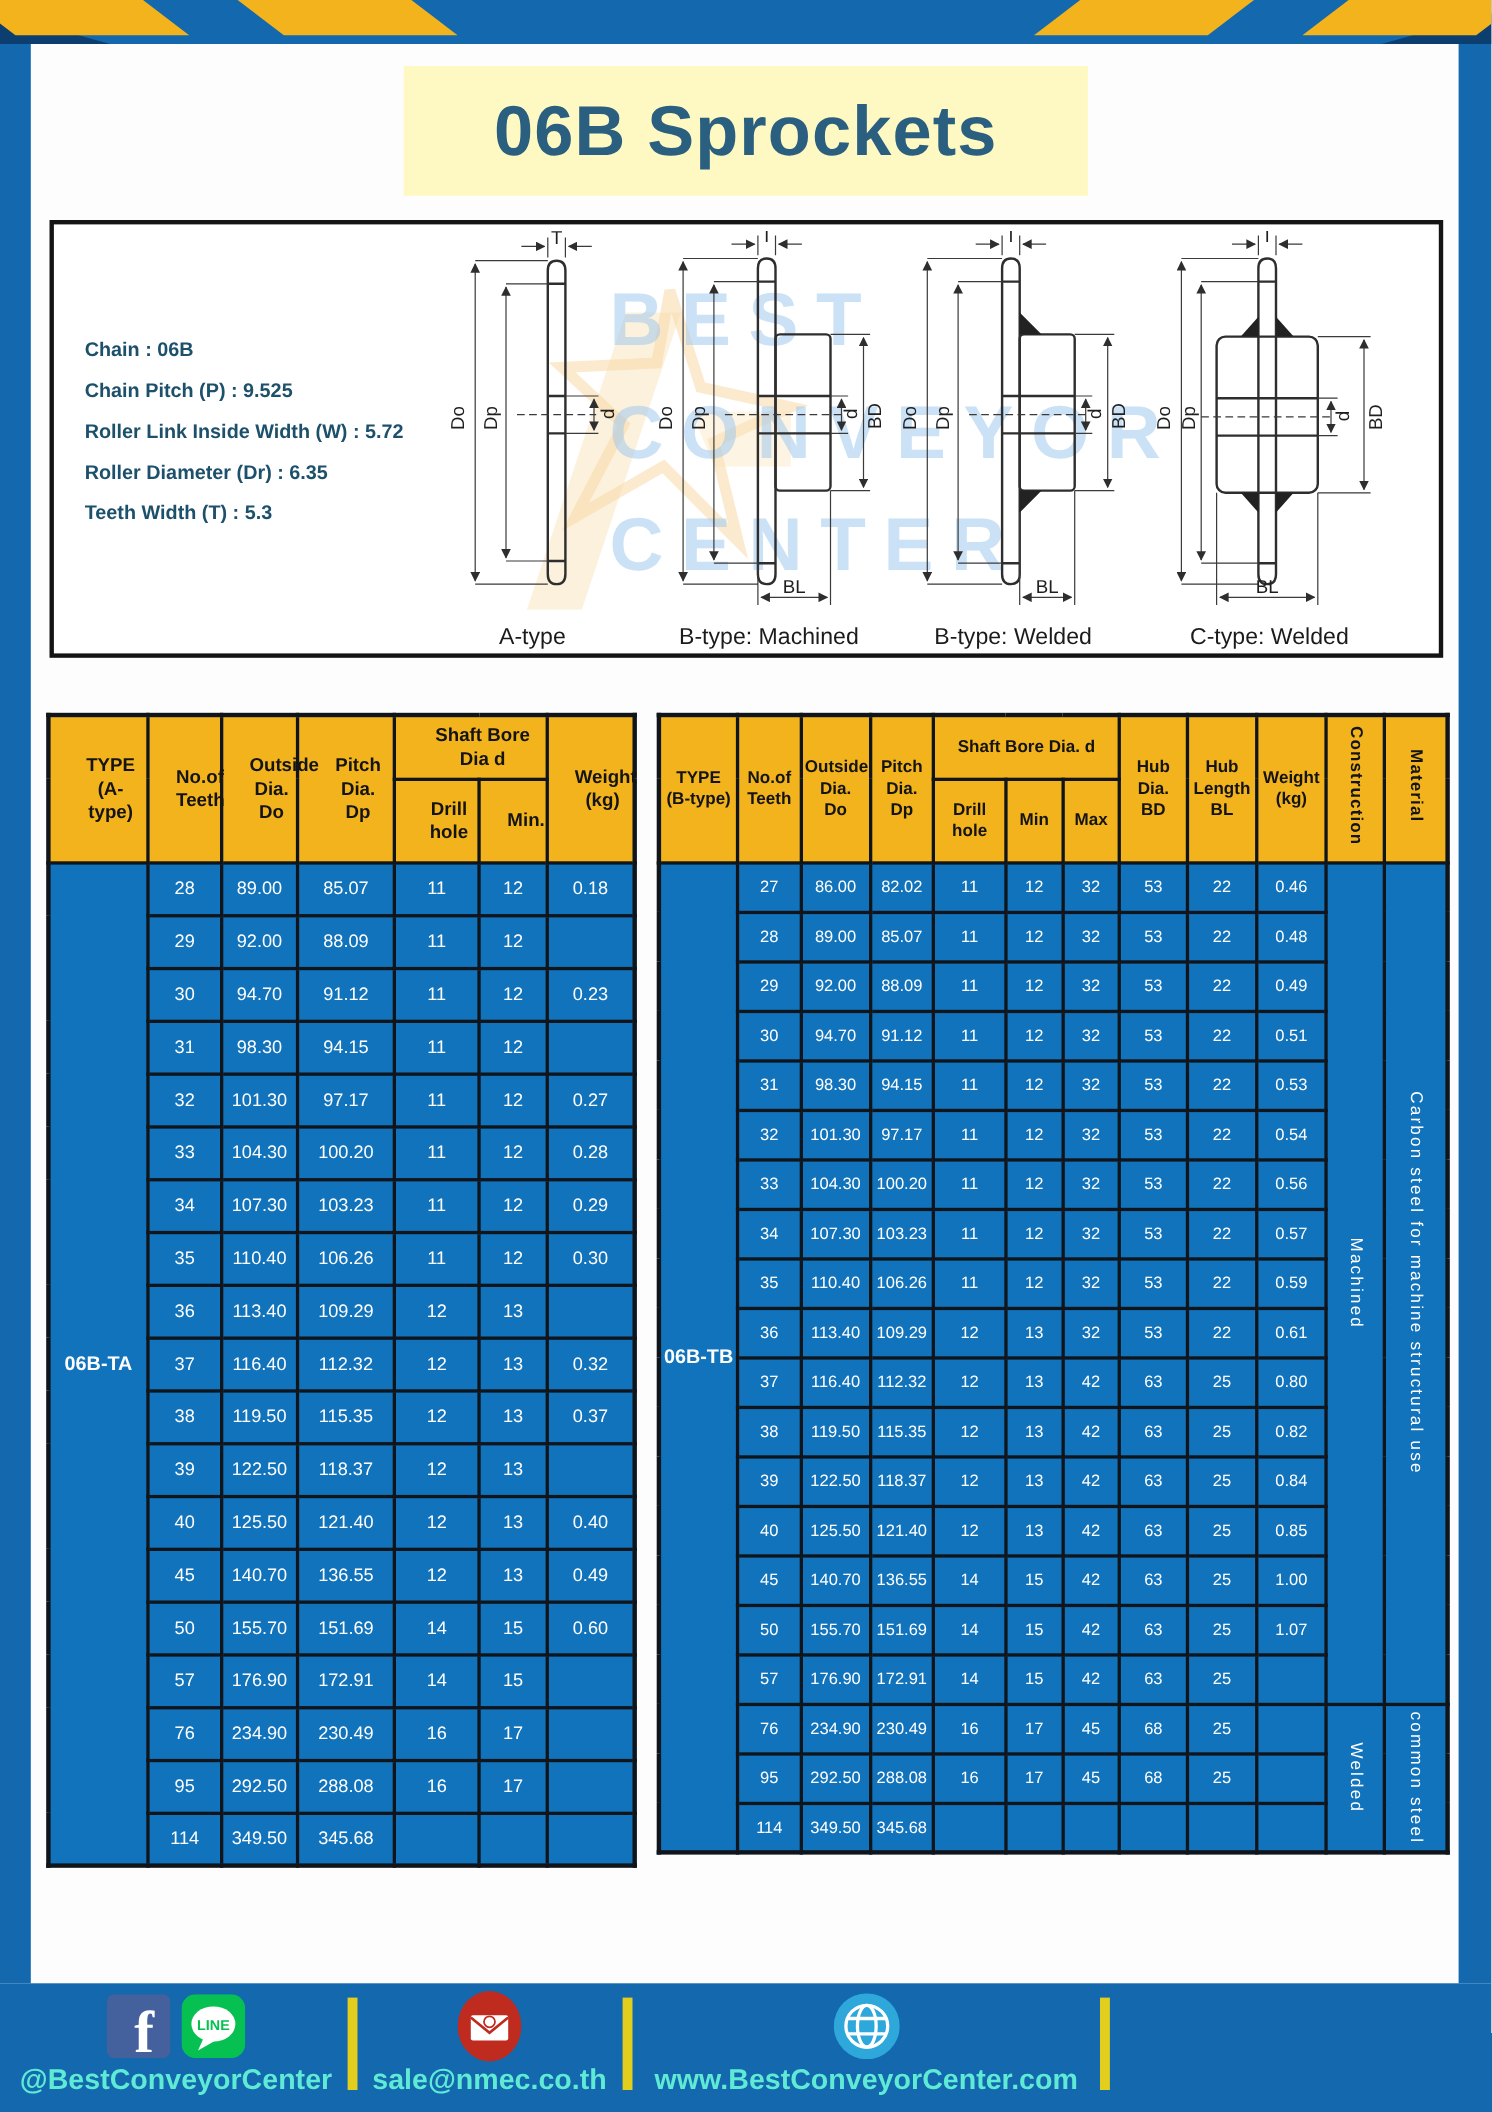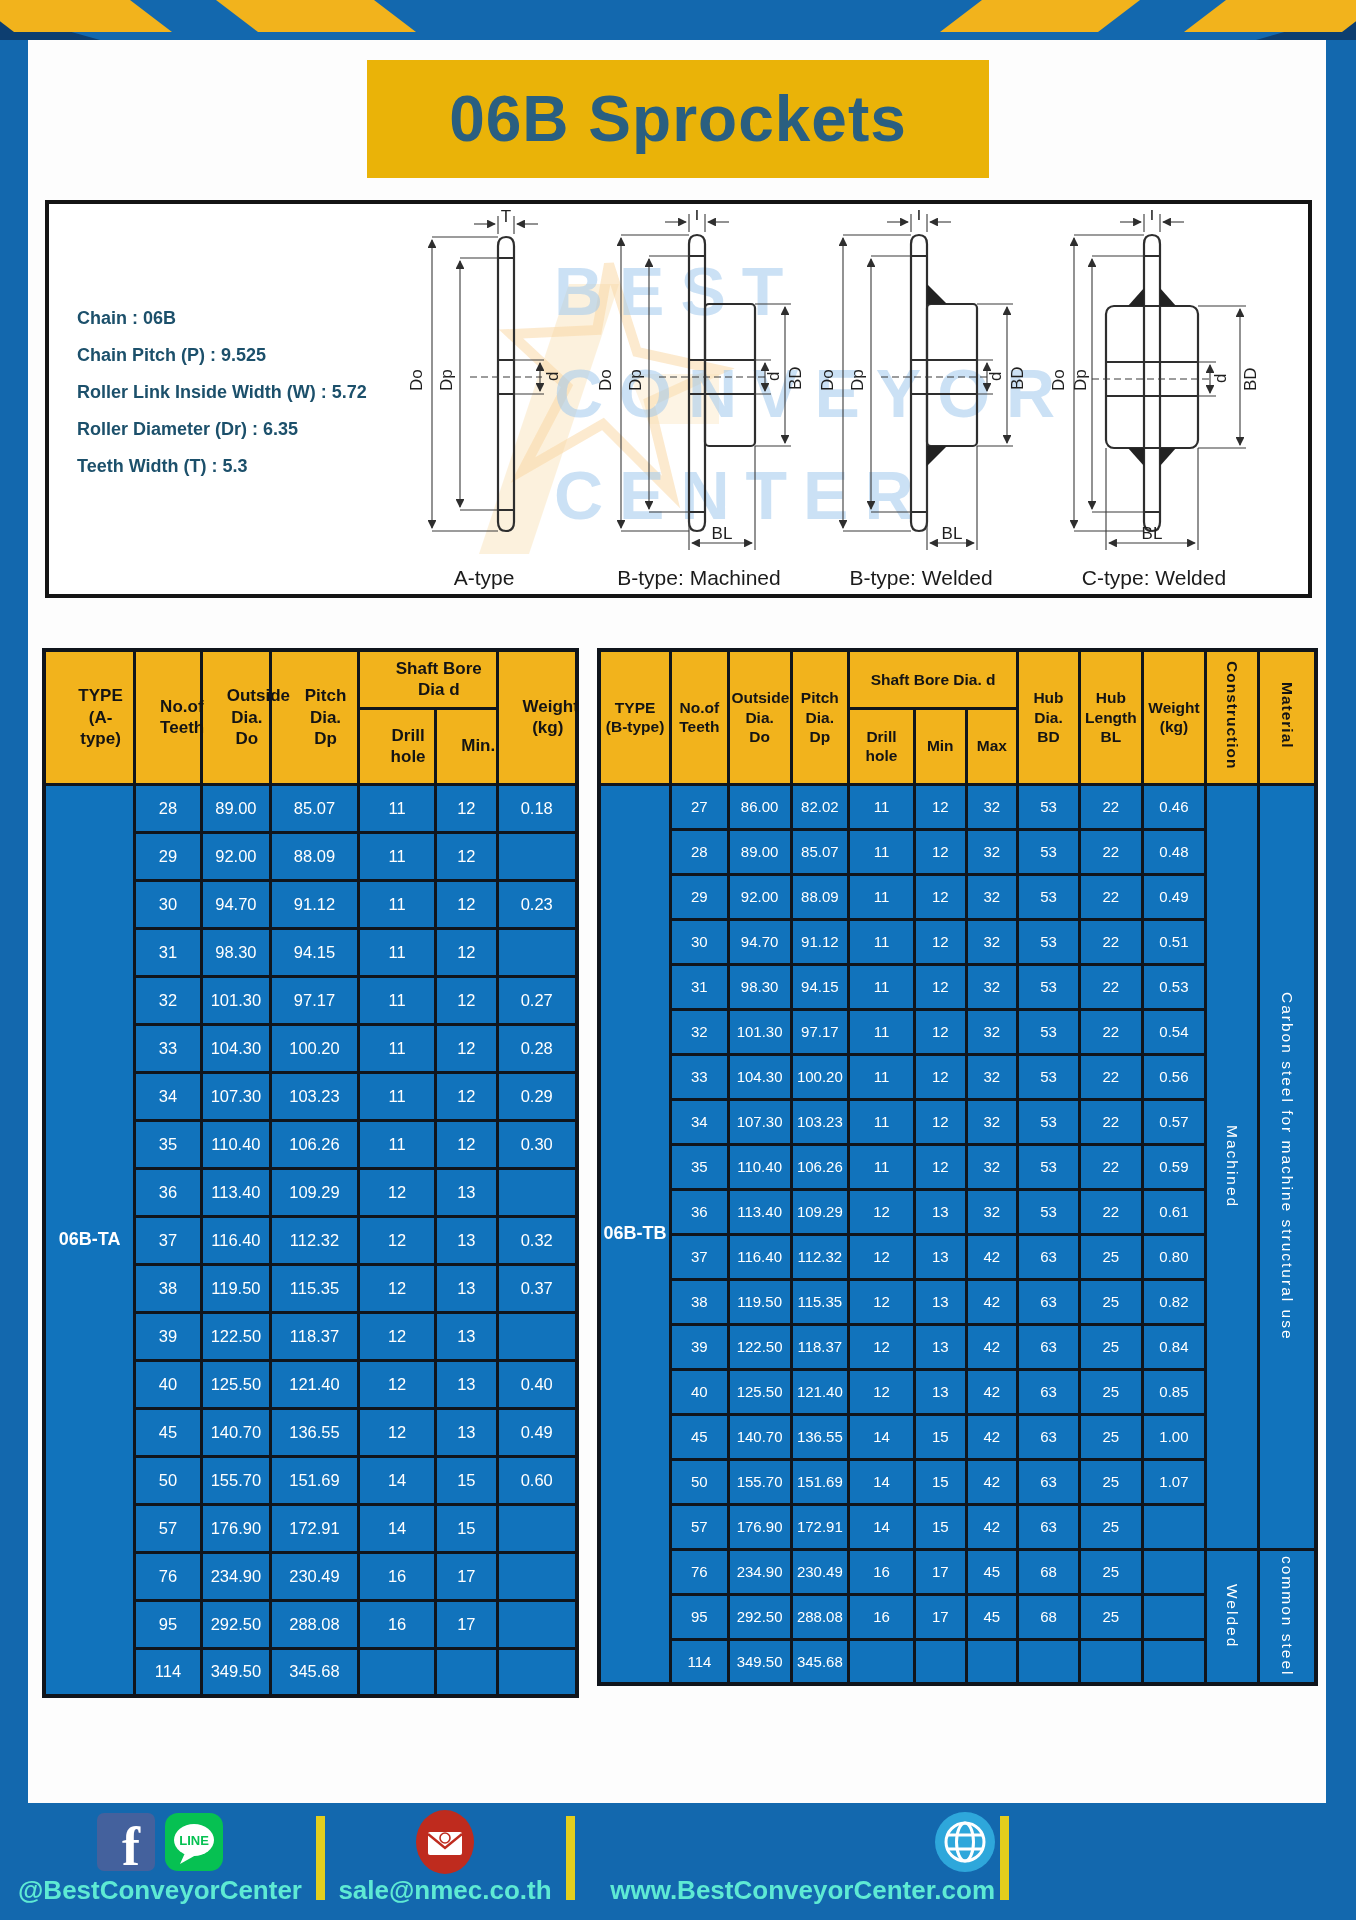--- a/index.html
+++ b/index.html
@@ -5,21 +5,21 @@
   * { margin:0; padding:0; box-sizing:border-box; }
   html,body { background:#e8e8e8; }
   body { font-family:"Liberation Sans", sans-serif; }
   .page { position:relative; width:1356px; height:1920px; background:#fdfdfd; overflow:hidden; margin:0 auto; }
 
   .banner { position:absolute; left:0; top:0; }
   .side-border { position:absolute; top:40px; width:28px; height:1763px; background:#1368ae; }
   .side-border.left { left:0; } .side-border.right { right:0; width:30px; }
 
   .title-box { position:absolute; left:367px; top:60px; width:622px; height:118px;
-               background:#eab308; display:flex; align-items:center; justify-content:center; }
+               background:#fef9c3; display:flex; align-items:center; justify-content:center; }
   .title-box span { font-size:64px; font-weight:bold; color:#2a5f80; letter-spacing:1px; }
 
   .diagram-panel { position:absolute; left:45px; top:200px; width:1267px; height:398px;
                    background:#fff; border:4px solid #141414; }
   .wm-logo { position:absolute; left:370px; top:20px; opacity:0.45; }
   .wm-text { position:absolute; left:505px; top:36px; width:700px; color:rgba(160,200,236,0.55);
              font-weight:bold; font-size:68px; letter-spacing:16px; line-height:102px; }
   .specs { position:absolute; left:28px; top:96px; color:#1c506b; font-weight:bold;
            font-size:18px; line-height:37px; white-space:nowrap; }
   .diag { position:absolute; top:6px; text-align:center; }
@@ -696,21 +696,21 @@
           <ellipse cx="29" cy="32" rx="29" ry="32" fill="#bf2b1e"></ellipse>
           <rect x="12" y="22" width="34" height="23" rx="2" fill="#fff"></rect>
           <path d="M12 24 L29 38 L46 24" stroke="#bf2b1e" stroke-width="2.4" fill="none"></path>
           <circle cx="29" cy="28" r="5" fill="none" stroke="#bf2b1e" stroke-width="1.6"></circle>
         </svg>
       </div>
       <div class="ftext">sale@nmec.co.th</div>
     </div>
     <div class="fdiv" style="left:566px;"></div>
 
-    <div class="fsec" style="left:580px; width:415px;align-items:flex-end;">
+    <div class="fsec" style="left:580px; width:415px;">
       <div class="ficons">
         <svg width="60" height="60">
           <circle cx="30" cy="30" r="30" fill="#2ea7db"></circle>
           <circle cx="30" cy="30" r="19" fill="none" stroke="#fff" stroke-width="3"></circle>
           <ellipse cx="30" cy="30" rx="8.5" ry="19" fill="none" stroke="#fff" stroke-width="3"></ellipse>
           <line x1="12" y1="23" x2="48" y2="23" stroke="#fff" stroke-width="3"></line>
           <line x1="12" y1="37" x2="48" y2="37" stroke="#fff" stroke-width="3"></line>
         </svg>
       </div>
       <div class="ftext">www.BestConveyorCenter.com</div>

